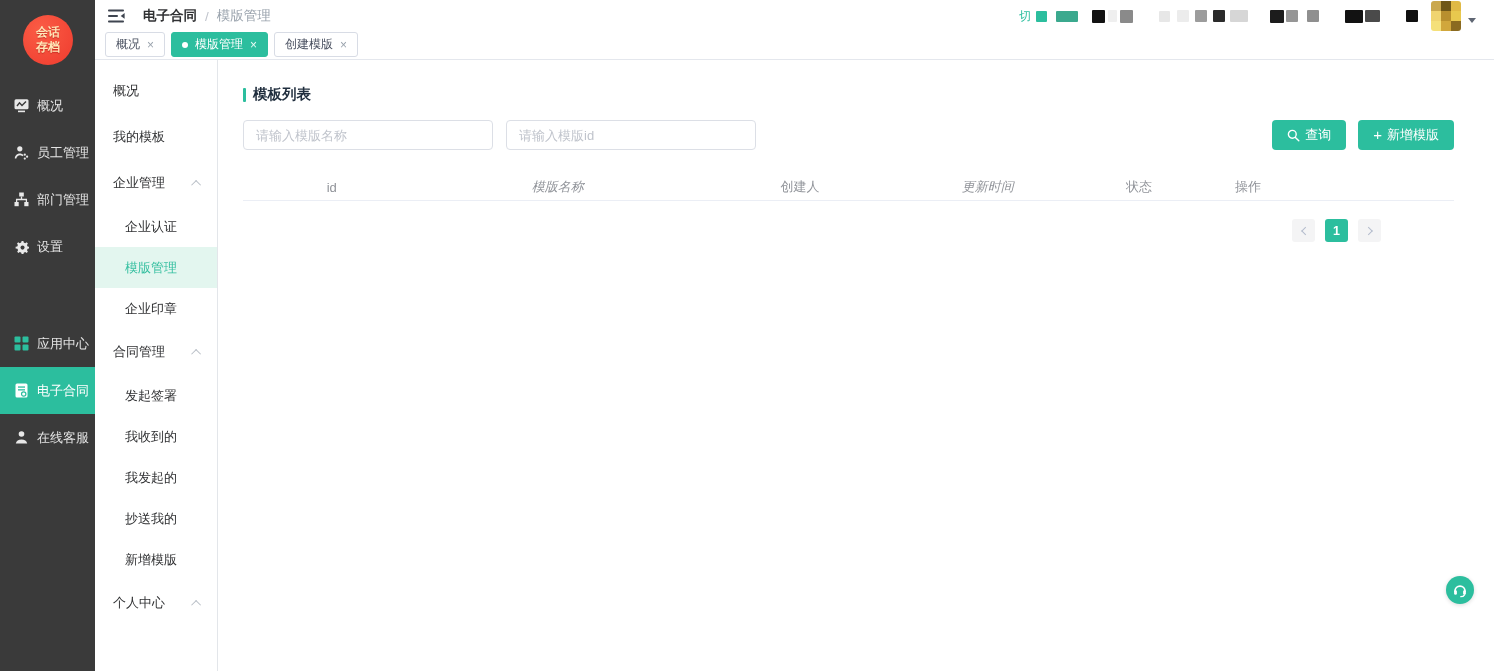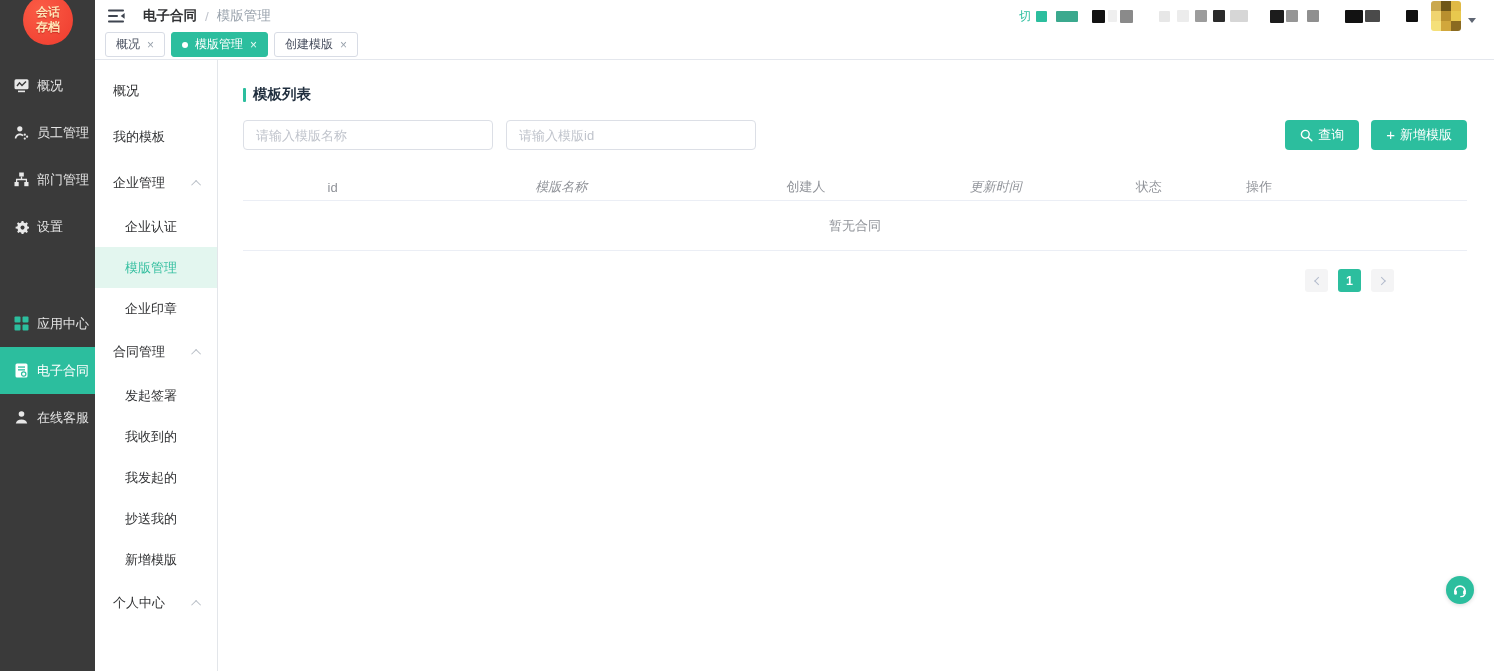--- a/index.html
+++ b/index.html
@@ -2,21 +2,21 @@
 <html><head>
 <meta charset="utf-8">
 <style>
   * { margin:0; padding:0; box-sizing:border-box; }
   html,body { width:1494px; height:671px; overflow:hidden; }
   body { font-family:"Liberation Sans","DejaVu Sans",sans-serif; background:#fff; color:#303133; }
   .app { position:relative; display:flex; width:1494px; height:671px; background:#fff; }
 
   
   .dark-sidebar { width:95px; background:#3a3a3a; flex:0 0 95px; display:flex; flex-direction:column; }
-  .logo-wrap { height:62px; position:relative; }
+  .logo-wrap { height:62px; position:relative;margin-top:20px; }
   .logo-circle { position:absolute; left:23px; top:-5px; width:50px; height:50px; border-radius:50%;
     background:radial-gradient(circle at 35% 30%, #fb5c45, #ee3b2e); display:flex; flex-direction:column;
     align-items:center; justify-content:center; color:#ffe7b8; font-weight:bold; font-size:12px; line-height:1.25;
     text-shadow:0 1px 1px rgba(120,0,0,.4); }
   .dk-item { height:47px; display:flex; align-items:center; padding-left:14px; gap:8px;
     color:#e4e4e4; font-size:13px; cursor:pointer; }
   .dk-item.gap-above { margin-top:50px; }
   .dk-item.active { background:#2cbe9e; color:#fff; }
   .dk-icon { width:15px; height:15px; display:inline-flex; align-items:center; justify-content:center; }
 
@@ -53,21 +53,21 @@
   .sub-sidebar { width:123px; flex:0 0 123px; border-right:1px solid #e3e6ea; padding-top:8px; overflow:hidden; }
   .ss-item { font-size:13px; color:#303133; cursor:pointer; display:flex; align-items:center; }
   .ss-item.top, .ss-item.group { height:46px; padding:0 16px 0 18px; }
   .ss-item.child { height:41px; padding:0 16px 0 30px; }
   .ss-item.group { justify-content:space-between; }
   .ss-item.active { background:#e3f6ef; color:#35bfa0; }
   .caret-up { width:7px; height:7px; border-left:1.5px solid #b9bfc7; border-top:1.5px solid #b9bfc7;
     transform:rotate(45deg) translateY(2px); }
 
   
-  .main { flex:1; padding:25px 27px 0 25px; min-width:0; }
+  .main { flex:1; padding:25px 40px 0 25px; min-width:0; }
   .section-title { display:flex; align-items:center; font-size:14.5px; font-weight:bold; color:#1f2d3d; }
   .title-bar { width:3px; height:14px; background:#2cbe9e; margin-right:7px; border-radius:1px; }
   .filter-row { margin-top:16px; display:flex; align-items:center; }
   .txt-input { width:250px; height:30px; border:1px solid #dcdfe6; border-radius:4px; padding:0 12px;
     font-size:13px; color:#0f766e; outline:none; font-family:inherit; }
   .txt-input::placeholder { color:#c0c4cc; }
   .txt-input + .txt-input { margin-left:13px; }
   .filter-spacer { flex:1; }
   .btn { height:30px; border:none; border-radius:4px; background:#2cbe9e; color:#fff; font-size:13px;
     display:inline-flex; align-items:center; justify-content:center; gap:5px; padding:0 15px;
@@ -336,21 +336,20 @@
 
         <div class="table">
           <div class="thead">
             <span class="col c1">id</span>
             <span class="col c2">模版名称</span>
             <span class="col c3">创建人</span>
             <span class="col c4">更新时间</span>
             <span class="col c5">状态</span>
             <span class="col c6">操作</span>
           </div>
-          <div class="empty-row">暂无合同</div>
         </div>
 
         <div class="pagination">
           <span class="page-btn">
               <i class="chev left"></i>
             </span>
           <span class="page-btn current">1</span>
           <span class="page-btn">
               <i class="chev right"></i>
             </span>

